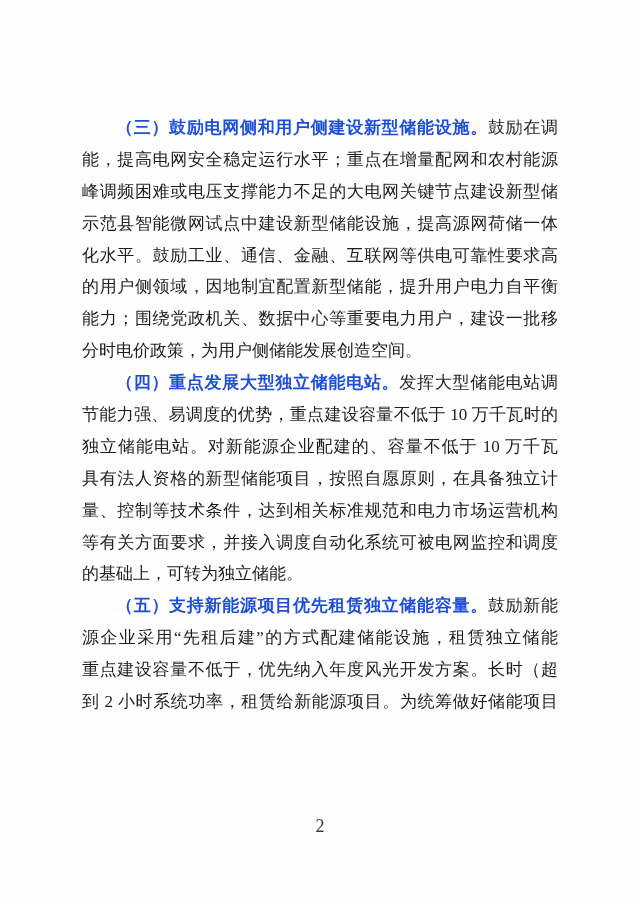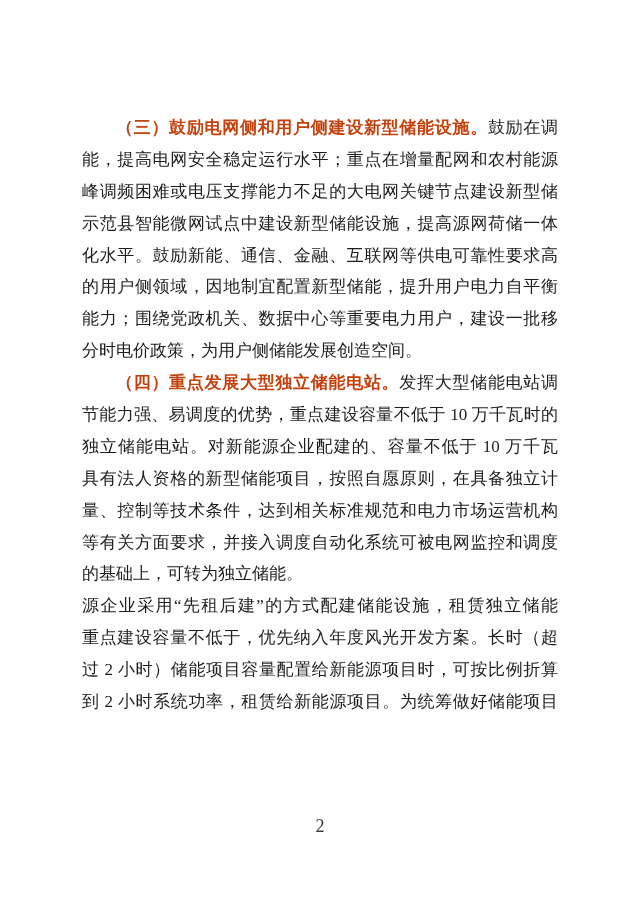--- a/index.html
+++ b/index.html
@@ -39,21 +39,21 @@
   }
   .line.just {
     text-align-last: justify;
   }
   .line.indent {
     padding-left: 34px;
     width: 442px;
   }
   .lead {
     font-weight: bold;
-    color: #c2410c;
+    color: #1d4ed8;
   }
   .page-number {
     position: absolute;
     left: 0;
     top: 816px;
     width: 100%;
     text-align: center;
     font-size: 18px;
     color: #3b3b3b;
     line-height: 20px;
@@ -63,39 +63,39 @@
 <body>
 
 <div class="page">
   <div class="doc-body">
 
     <div class="para">
       <div class="line just indent"><span class="lead">（三）鼓励电网侧和用户侧建设新型储能设施。</span><span>鼓励在调</span></div>
       <div class="line just">能，提高电网安全稳定运行水平；重点在增量配网和农村能源</div>
       <div class="line just">峰调频困难或电压支撑能力不足的大电网关键节点建设新型储</div>
       <div class="line just">示范县智能微网试点中建设新型储能设施，提高源网荷储一体</div>
-      <div class="line just">化水平。鼓励新能、通信、金融、互联网等供电可靠性要求高</div>
+      <div class="line just">化水平。鼓励工业、通信、金融、互联网等供电可靠性要求高</div>
       <div class="line just">的用户侧领域，因地制宜配置新型储能，提升用户电力自平衡</div>
       <div class="line just">能力；围绕党政机关、数据中心等重要电力用户，建设一批移</div>
       <div class="line">分时电价政策，为用户侧储能发展创造空间。</div>
     </div>
 
     <div class="para">
       <div class="line just indent"><span class="lead">（四）重点发展大型独立储能电站。</span><span>发挥大型储能电站调</span></div>
       <div class="line just">节能力强、易调度的优势，重点建设容量不低于 10 万千瓦时的</div>
       <div class="line just">独立储能电站。对新能源企业配建的、容量不低于 10 万千瓦时、</div>
       <div class="line just">具有法人资格的新型储能项目，按照自愿原则，在具备独立计</div>
       <div class="line just">量、控制等技术条件，达到相关标准规范和电力市场运营机构</div>
       <div class="line just">等有关方面要求，并接入调度自动化系统可被电网监控和调度</div>
       <div class="line">的基础上，可转为独立储能。</div>
     </div>
 
     <div class="para">
+      <div class="line just indent"><span class="lead">（五）支持新能源项目优先租赁独立储能容量。</span><span>鼓励新能</span></div>
       <div class="line just">源企业采用“先租后建”的方式配建储能设施，租赁独立储能</div>
       <div class="line just">重点建设容量不低于，优先纳入年度风光开发方案。长时（超</div>
-      <div class="line just">过 2 小时）储能项目容量配置给新能源项目时，可按比例折算</div>
       <div class="line just">到 2 小时系统功率，租赁给新能源项目。为统筹做好储能项目</div>
     </div>
 
   </div>
 
   <div class="page-number">2</div>
 </div>
 
 </body></html>

